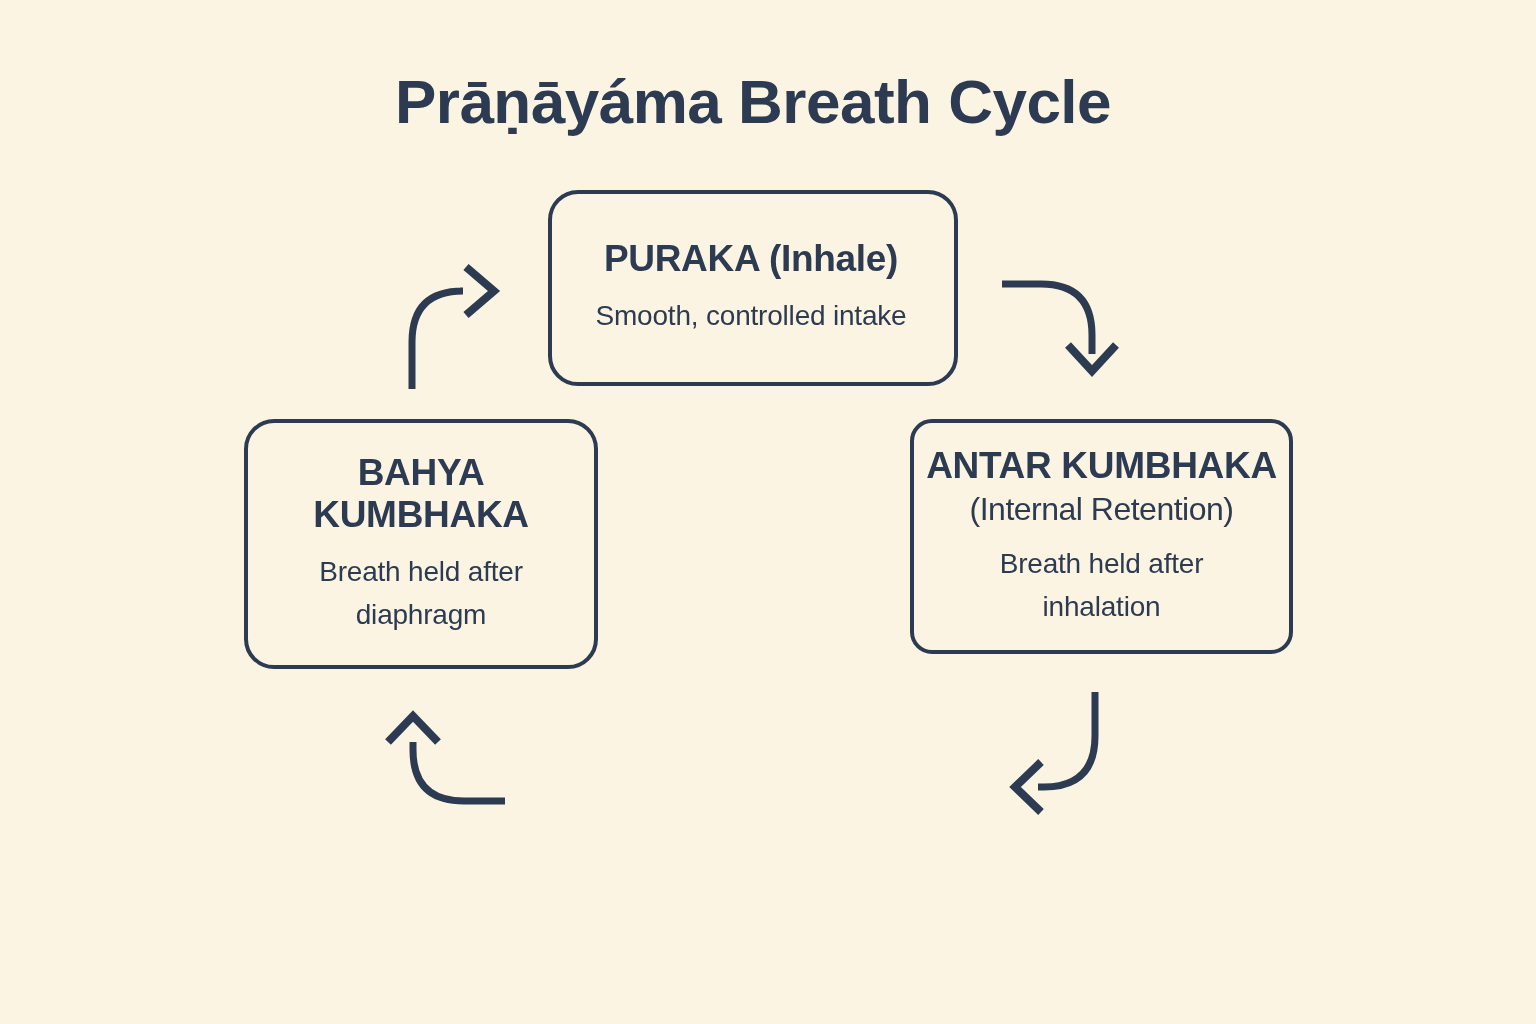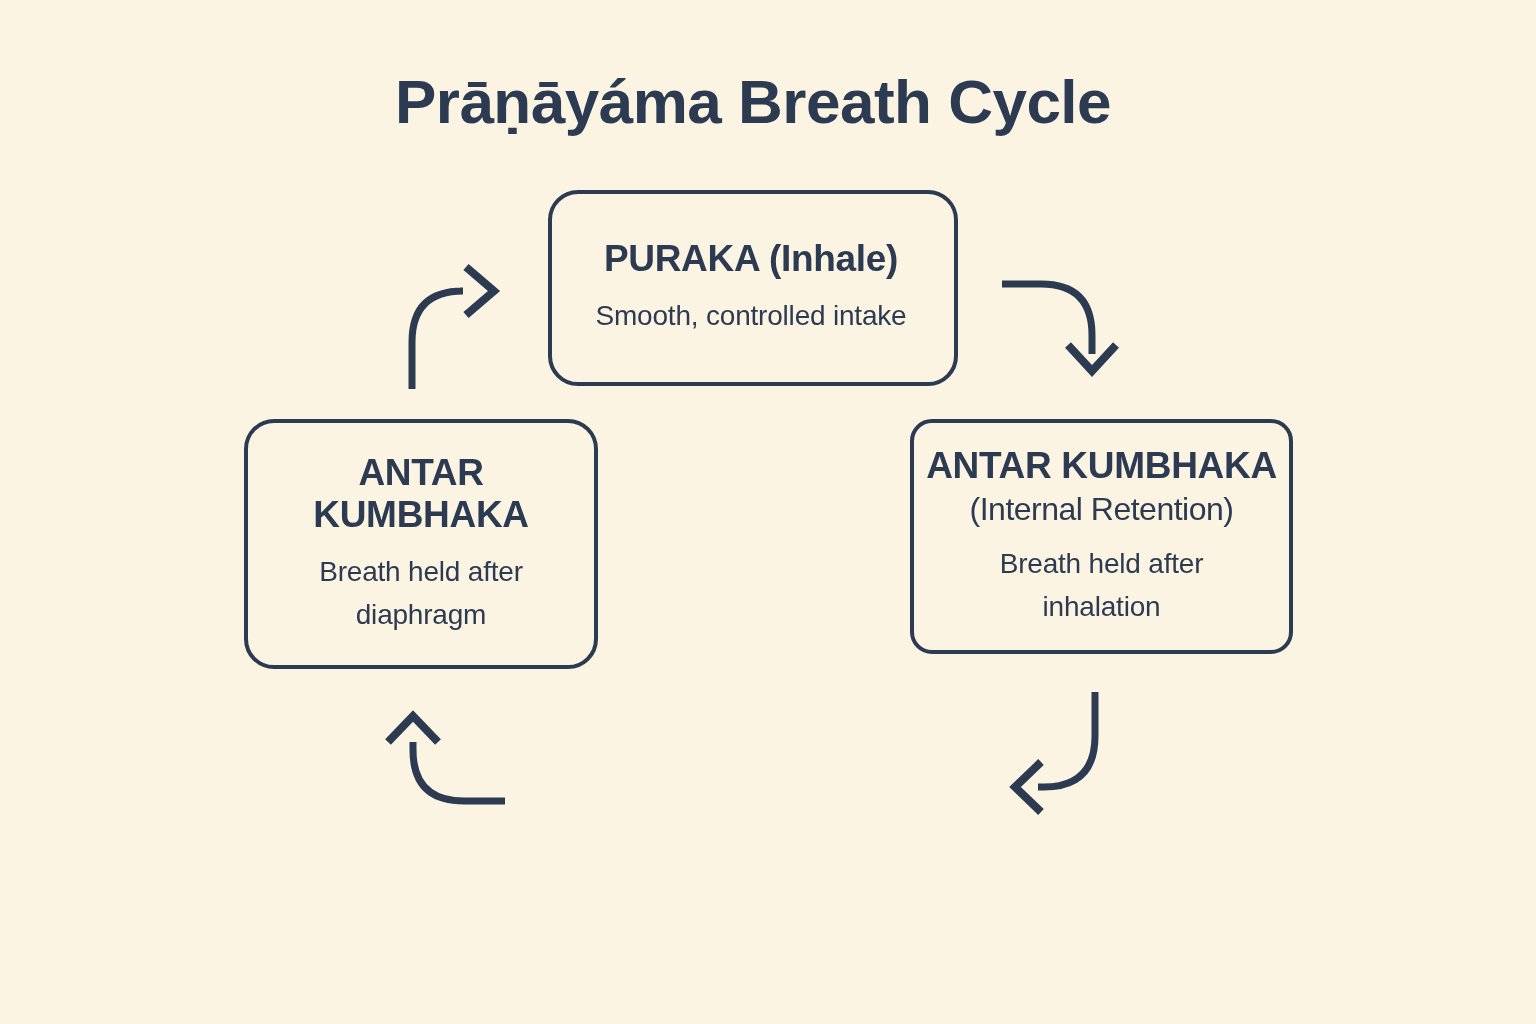--- a/index.html
+++ b/index.html
@@ -127,21 +127,21 @@
     </div>
     <div class="node-subtitle">(Internal Retention)</div>
     <div class="node-body">
       <div>Breath held after</div>
       <div>inhalation</div>
     </div>
   </div>
 
   <div class="node" id="node-bahya">
     <div class="node-title">
-      <span class="tline">ANTAR</span>
+      <span class="tline">BAHYA</span>
       <span class="tline">KUMBHAKA</span>
     </div>
     <div class="node-body">
       <div>Breath held after</div>
       <div>diaphragm</div>
     </div>
   </div>
 
 
 </div>

